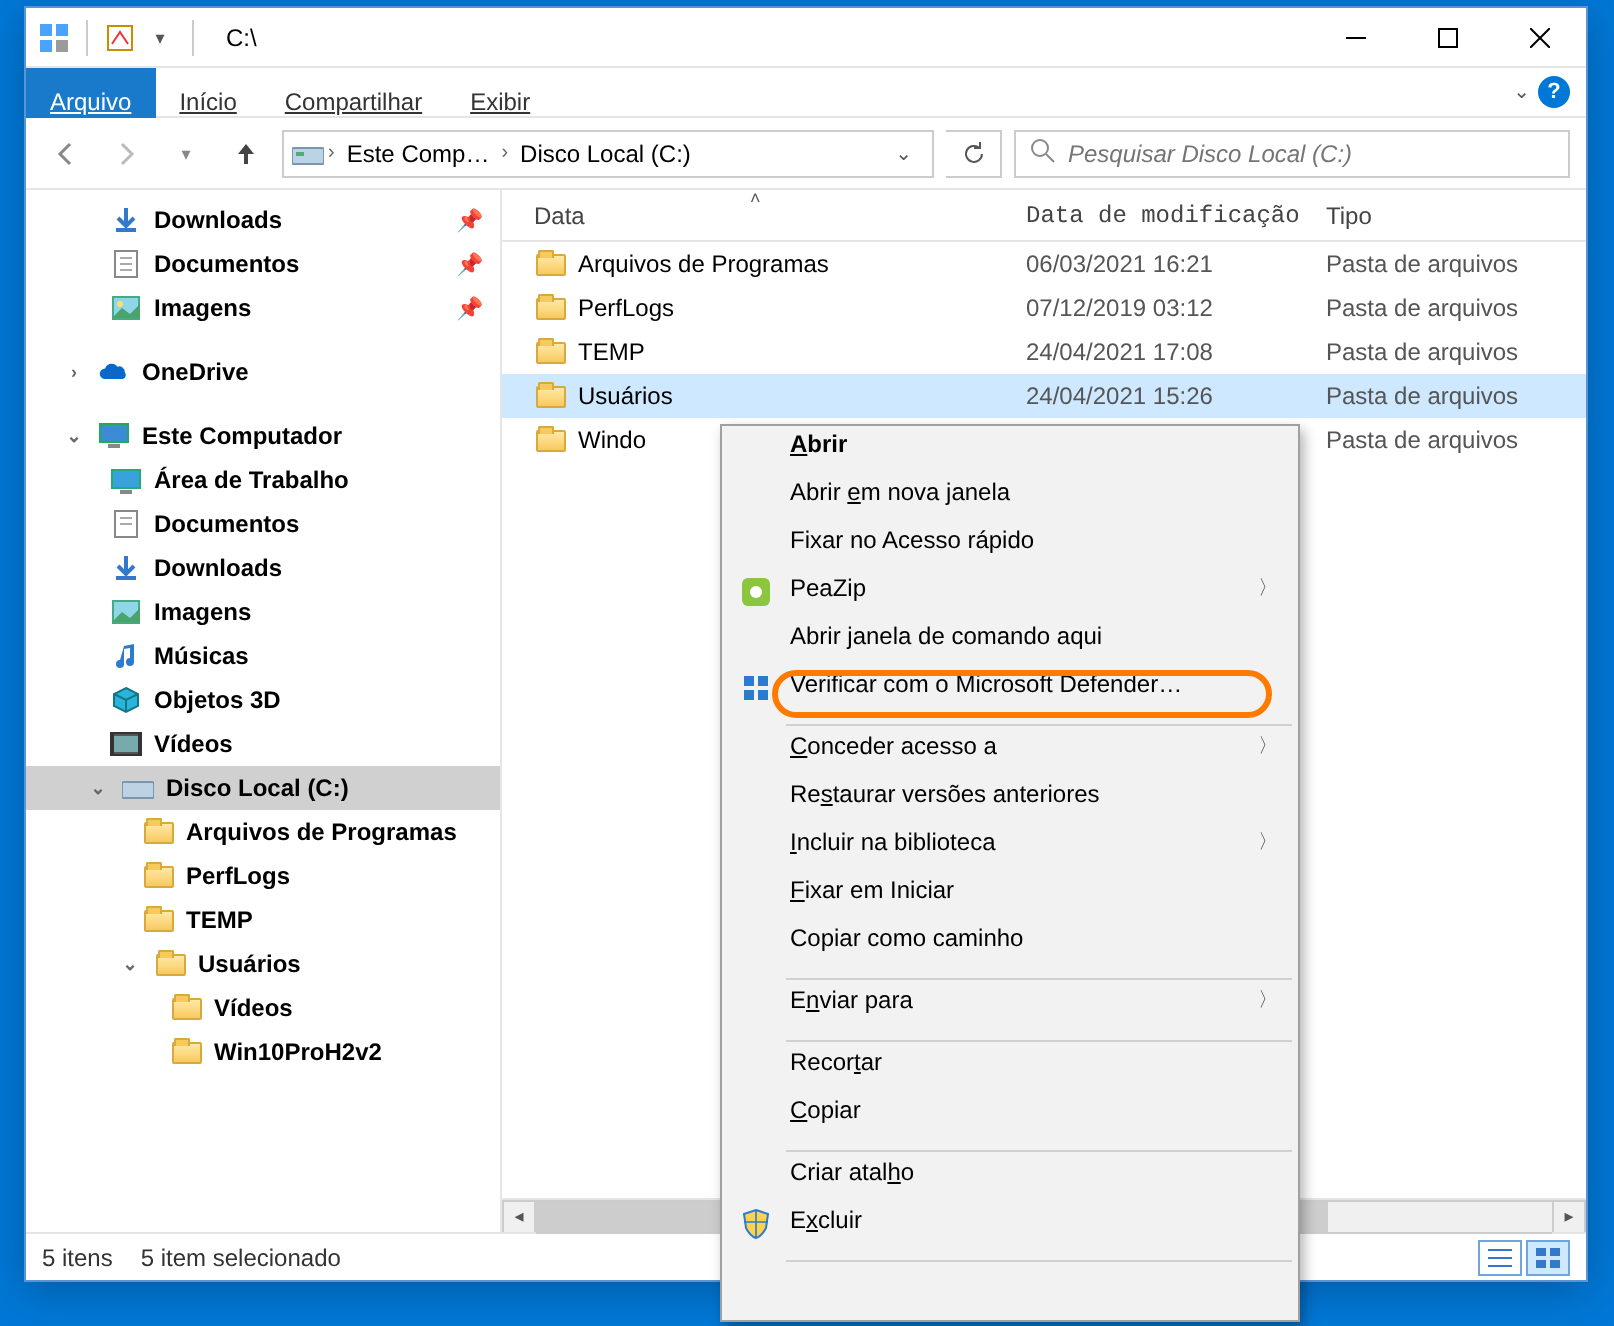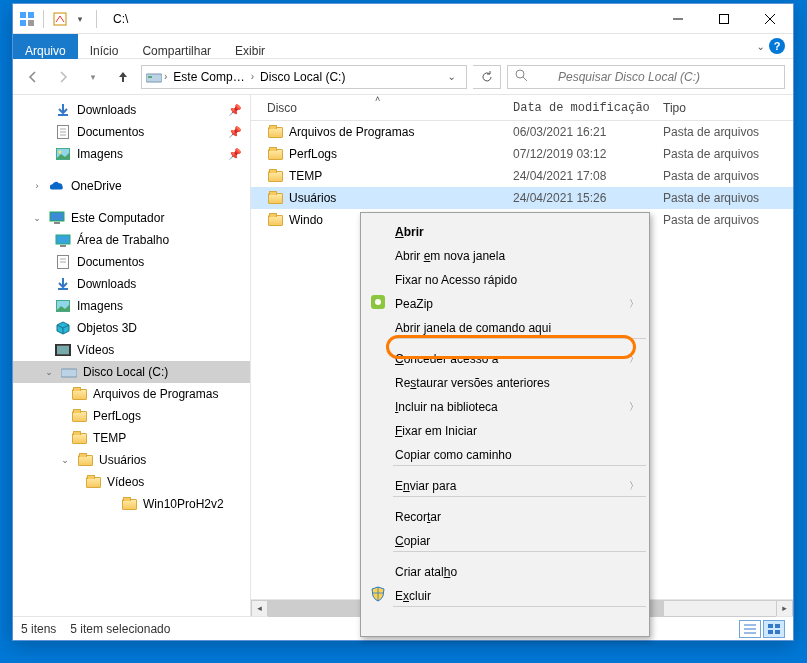--- a/index.html
+++ b/index.html
@@ -11,41 +11,41 @@
   .qat { display:flex; align-items:center; gap:4px; padding:0 6px; }
   .qat-icon { width:16px; height:16px; display:inline-flex; align-items:center; justify-content:center; }
   .title-sep { width:1px; height:18px; background:#ccc; margin:0 4px; }
   .title-text { margin-left:6px; color:#000; }
   .win-controls { margin-left:auto; display:flex; }
   .win-btn { width:46px; height:30px; display:flex; align-items:center; justify-content:center; }
   .win-btn svg { stroke:#000; stroke-width:1; fill:none; }
 
   
   .tabstrip { height:25px; display:flex; align-items:stretch; background:#fff; border-bottom:1px solid #e5e5e5; }
-  .tab { padding:17px 12px; display:flex; align-items:center; color:#333; }
+  .tab { padding:17px 12px; display:flex; align-items:center; color:#333;text-decoration:underline; }
   .tab.active { background:#1979ca; color:#fff; }
   .tabstrip .spacer { flex:1; }
   .ribbon-toggle { display:flex; align-items:center; gap:4px; padding:0 8px; }
   .help-icon { width:16px; height:16px; border-radius:50%; background:#0078d7; color:#fff; display:flex; align-items:center; justify-content:center; font-size:11px; font-weight:bold; }
 
   
   .addr-row { height:36px; display:flex; align-items:center; gap:6px; padding:4px 8px; background:#fff; border-bottom:1px solid #e5e5e5; }
   .nav-btn { width:24px; height:24px; display:flex; align-items:center; justify-content:center; color:#888; }
   .nav-btn.blue { color:#0078d7; }
   .breadcrumb { flex:1; height:24px; border:1px solid #ccc; display:flex; align-items:center; padding:0 4px; gap:2px; }
   .crumb { padding:0 4px; white-space:nowrap; }
   .crumb-sep { color:#666; font-size:10px; }
   .bc-drop { margin-left:auto; padding:0 6px; }
   .refresh-box { width:28px; height:24px; border:1px solid #ccc; border-left:none; display:flex; align-items:center; justify-content:center; }
   .search-box { width:278px; height:24px; border:1px solid #ccc; display:flex; align-items:center; padding:0 6px; gap:6px; color:#777; }
-  .search-box input { border:none; outline:none; flex:1; color:#555; font-style:italic; background:transparent;margin-left:24px; }
+  .search-box input { border:none; outline:none; flex:1; color:#555; font-style:italic; background:transparent; }
 
   
   .body { flex:1; display:flex; min-height:0; }
-  .navpane { width:238px; border-right:1px solid #e5e5e5; overflow:hidden; padding-top:4px; position:relative; }
+  .navpane { width:238px; border-right:1px solid #e5e5e5; overflow:hidden; padding-top:4px; position:relative;font-weight:bold; }
   .nav-item { display:flex; align-items:center; gap:6px; height:22px; padding-left:12px; white-space:nowrap; }
   .nav-item.hasexp { padding-left:4px; }
   .nav-item .exp { width:12px; color:#666; font-size:9px; display:inline-block; text-align:center; }
   .nav-item .pin { margin-left:auto; margin-right:8px; color:#888; font-size:11px; }
   .nav-item.selected { background:#d0d0d0; }
   .ic { width:16px; height:16px; display:inline-flex; align-items:center; justify-content:center; flex-shrink:0; }
   .ic-folder { background:linear-gradient(#ffe9a6,#f7c95f); border:1px solid #d9a93b; border-radius:1px; width:15px; height:11px; position:relative; }
   .ic-folder:before { content:""; position:absolute; top:-3px; left:0; width:6px; height:3px; background:#f7c95f; border:1px solid #d9a93b; border-bottom:none; border-radius:1px 1px 0 0; }
   .nav-group-gap { height:10px; }
 
@@ -67,21 +67,21 @@
   .hscroll .thumb { position:absolute; left:0; top:0; height:15px; width:78%; background:#cdcdcd; }
 
   
   .statusbar { height:24px; border-top:1px solid #e5e5e5; display:flex; align-items:center; padding:0 8px; gap:14px; color:#1a5fb4; }
   .statusbar .view-btns { margin-left:auto; display:flex; gap:2px; }
   .view-btn { width:22px; height:18px; border:1px solid #6fa5db; display:flex; align-items:center; justify-content:center; }
   .view-btn.active { background:#cde8ff; }
 
   
   .ctxmenu { position:absolute; left:360px; top:212px; width:290px; background:#f2f2f2; border:1px solid #a0a0a0; box-shadow:2px 3px 6px rgba(0,0,0,.3); padding:2px; }
-  .ctx-item { height:24px; display:flex; align-items:flex-end; padding-left:32px; padding-right:8px; position:relative; }
+  .ctx-item { height:24px; display:flex; align-items:flex-start; padding-left:32px; padding-right:8px; position:relative; }
   .ctx-item .ctx-ic { position:absolute; left:6px; width:18px; height:18px; display:flex; align-items:center; justify-content:center; }
   .ctx-item .sub { margin-left:auto; color:#555; font-size:10px; }
   .ctx-sep { height:1px; background:#d0d0d0; margin:3px 1px 3px 30px; }
   .highlight-ring { position:absolute; border:3px solid #ff7a00; border-radius:14px; pointer-events:none; }
 
   u { text-decoration: underline; }
 </style>
 </head>
 <body>
 
@@ -278,20 +278,28 @@
         <span class="ic">
             <svg width="14" height="12">
               <rect x="0.5" y="0.5" width="13" height="11" fill="#8fd6e8" stroke="#4a8"></rect>
               <path d="M0 11 L5 6 L9 9 L14 4 L14 11 Z" fill="#4aa36b"></path>
             </svg>
           </span>
         <span>Imagens</span>
       </div>
       <div class="nav-item" style="padding-left:42px">
         <span class="ic">
+            <svg width="12" height="14">
+              <path d="M5 2 L10 1 L10 10 A2 2 0 1 1 8 8 L8 3 L5 3.5 L5 11 A2 2 0 1 1 3 9" fill="#2b7bd1"></path>
+            </svg>
+          </span>
+        <span>Músicas</span>
+      </div>
+      <div class="nav-item" style="padding-left:42px">
+        <span class="ic">
             <svg width="14" height="14">
               <path d="M7 1 L13 4 L13 10 L7 13 L1 10 L1 4 Z" fill="#2bb4d9" stroke="#178"></path>
               <path d="M1 4 L7 7 L13 4 M7 7 L7 13" stroke="#178" fill="none"></path>
             </svg>
           </span>
         <span>Objetos 3D</span>
       </div>
       <div class="nav-item" style="padding-left:42px">
         <span class="ic">
             <svg width="16" height="12">
@@ -336,32 +344,32 @@
             <span class="ic-folder"></span>
           </span>
         <span>Usuários</span>
       </div>
       <div class="nav-item" style="padding-left:72px">
         <span class="ic">
             <span class="ic-folder"></span>
           </span>
         <span>Vídeos</span>
       </div>
-      <div class="nav-item" style="padding-left:108px">
+      <div class="nav-item" style="padding-left:72px">
         <span class="ic">
             <span class="ic-folder"></span>
           </span>
         <span>Win10ProH2v2</span>
       </div>
     </div>
 
     <div class="content">
       <div class="col-headers">
         <span class="sort-ind">˄</span>
-        <div class="col-name">Disco</div>
+        <div class="col-name">Data</div>
         <div class="col-date">Data de modificação</div>
         <div class="col-type">Tipo</div>
       </div>
       <div class="filelist">
         <div class="file-row">
           <div class="cell-name">
               <span class="ic">
                 <span class="ic-folder"></span>
               </span>
               <span>Arquivos de Programas</span>
@@ -459,20 +467,31 @@
           <rect x="1" y="1" width="14" height="14" rx="3" fill="#8cc63f"></rect>
           <circle cx="8" cy="8" r="3" fill="#fff"></circle>
         </svg>
       </span>
     <span>PeaZip</span>
       <span class="sub">〉</span>
   </div>
   <div class="ctx-item">
       <span>Abrir janela de comando aqui</span>
     </div>
+  <div class="ctx-item">
+    <span class="ctx-ic">
+        <svg width="16" height="16">
+          <rect x="2" y="2" width="5" height="5" fill="#2b7bd1"></rect>
+          <rect x="9" y="2" width="5" height="5" fill="#2b7bd1"></rect>
+          <rect x="2" y="9" width="5" height="5" fill="#2b7bd1"></rect>
+          <rect x="9" y="9" width="5" height="5" fill="#2b7bd1"></rect>
+        </svg>
+      </span>
+    <span>Verificar com o Microsoft Defender…</span>
+  </div>
   <div class="ctx-sep"></div>
   <div class="ctx-item">
       <span><u>C</u>onceder acesso a</span>
       <span class="sub">〉</span>
     </div>
   <div class="ctx-item">
       <span>Re<u>s</u>taurar versões anteriores</span>
     </div>
   <div class="ctx-item">
       <span><u>I</u>ncluir na biblioteca</span>

